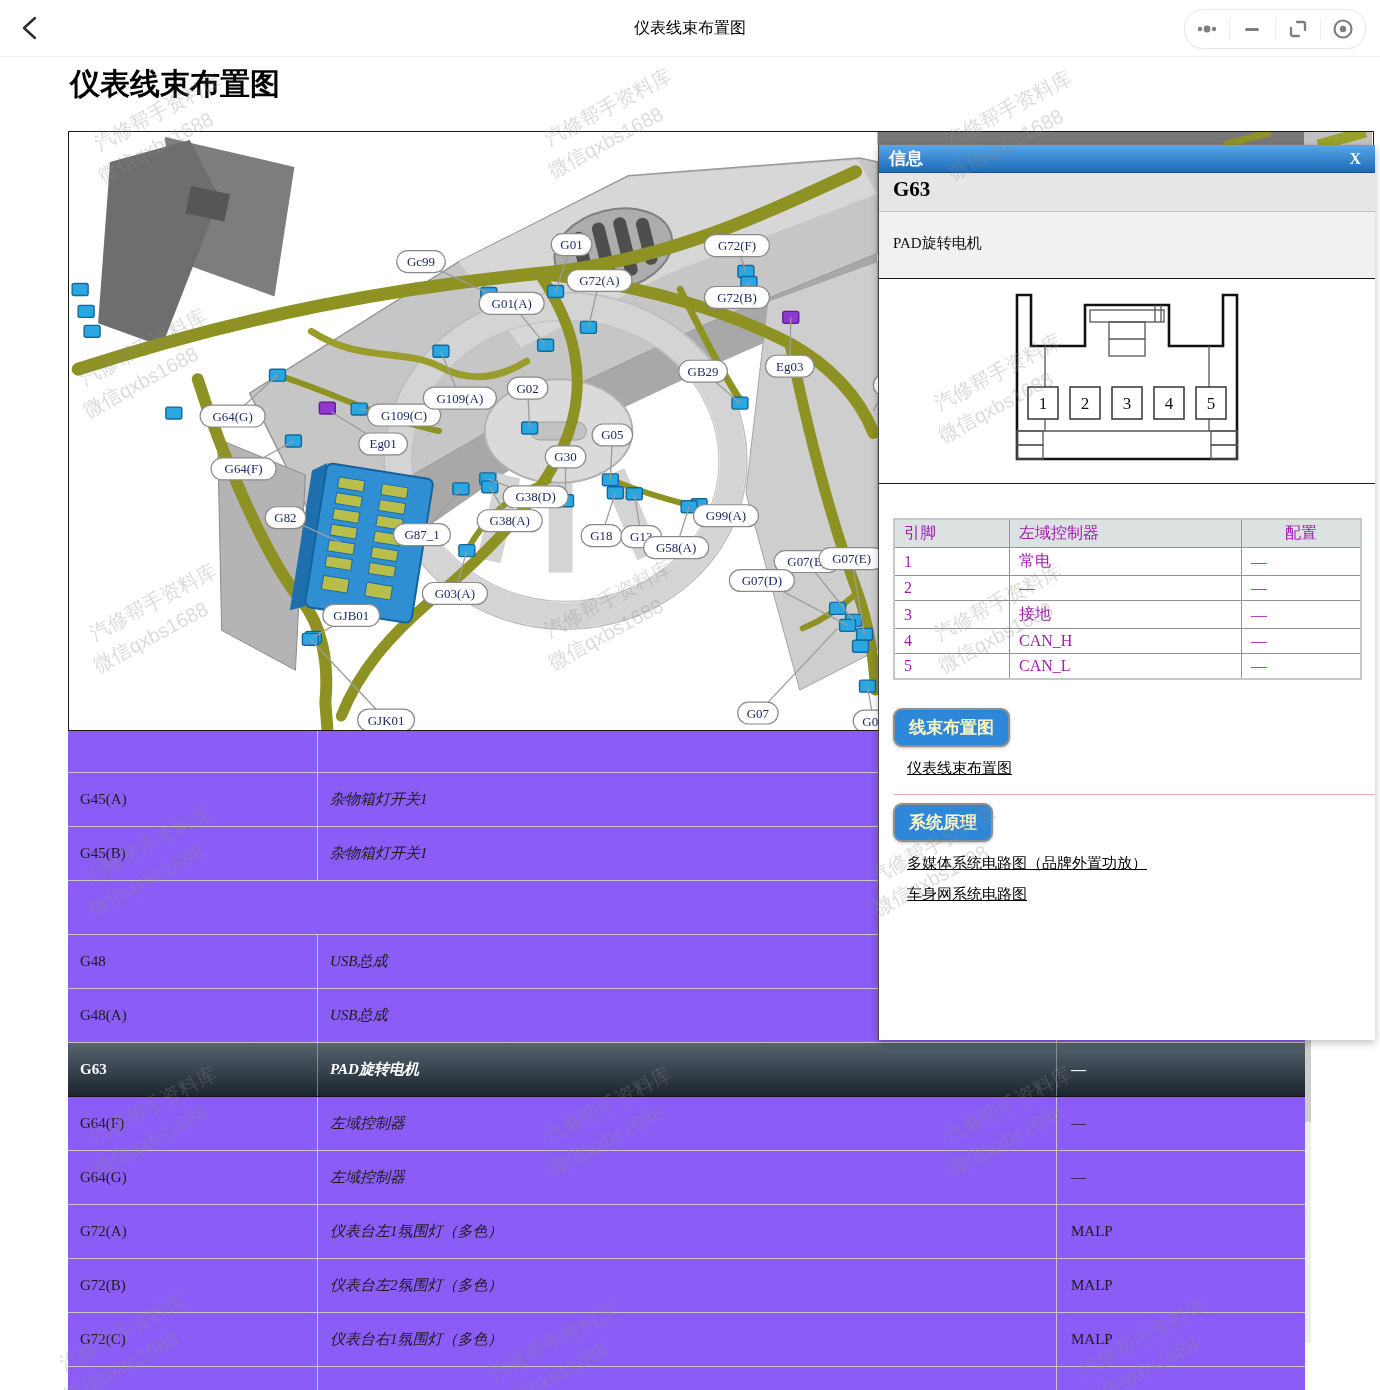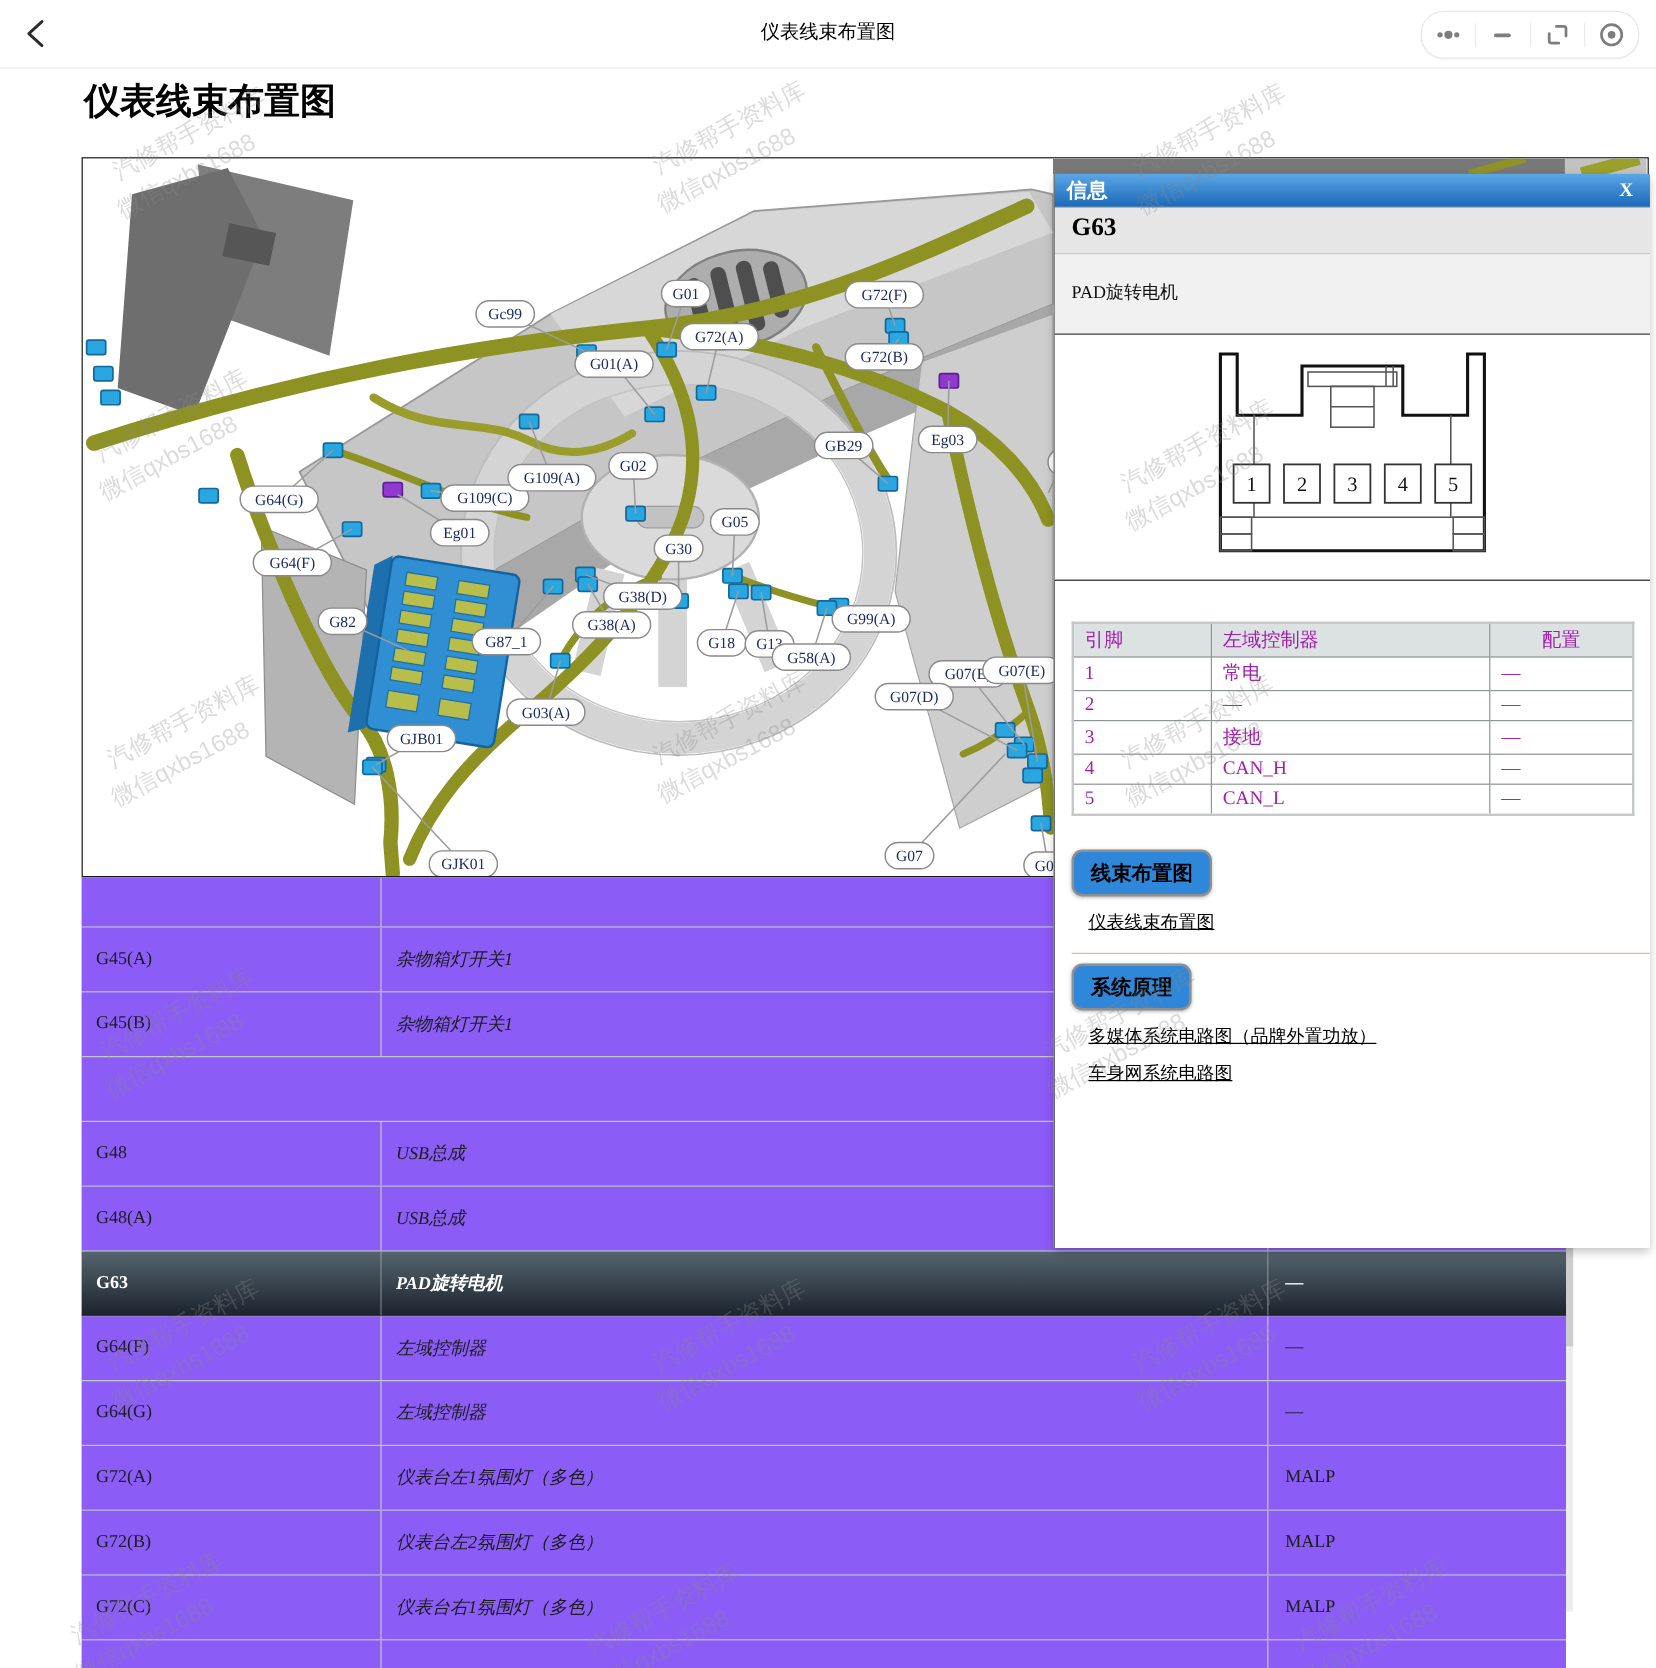--- a/index.html
+++ b/index.html
@@ -60,21 +60,21 @@
     font-family:"Liberation Serif","DejaVu Serif",serif;font-size:16px;color:#a21caf;
     border:2px solid #c4c8c8;}
   .pintbl th,.pintbl td{border:1px solid #8f9595;padding:3px 9px;text-align:left;font-weight:normal;}
   .pintbl th{background:#dce1e1;}
   .pintbl td{background:#fff;}
   .pintbl .w1{width:96px;} .pintbl .w3{width:100px;text-align:center;}
   .p-secs{padding:20px 0 0 14px;}
   .sec{padding:8px 0 14px;}
   .sec.bdr{border-top:1px solid #fca5a5;margin-top:2px;}
   .p-btn{display:inline-block;background:#2e87d8;border:2px solid #8f8f8f;border-radius:9px;
-    color:#000000;font-weight:bold;font-size:17px;padding:6px 14px;cursor:pointer;
+    color:#fef9c3;font-weight:bold;font-size:17px;padding:6px 14px;cursor:pointer;
     box-shadow:0 1px 3px rgba(0,0,0,0.25);}
   .p-lnk{display:block;width:fit-content;margin:12px 0 0 14px;color:#000;font-size:15px;
     text-decoration:underline;cursor:pointer;}
   
   .wm{position:absolute;z-index:50;pointer-events:none;color:#8a8a8a;opacity:0.30;
     font-size:20px;transform:rotate(-28deg);white-space:nowrap;line-height:30px;}
   .wm .l2{margin-left:-12px;}
 </style>
 </head>
 <body>

